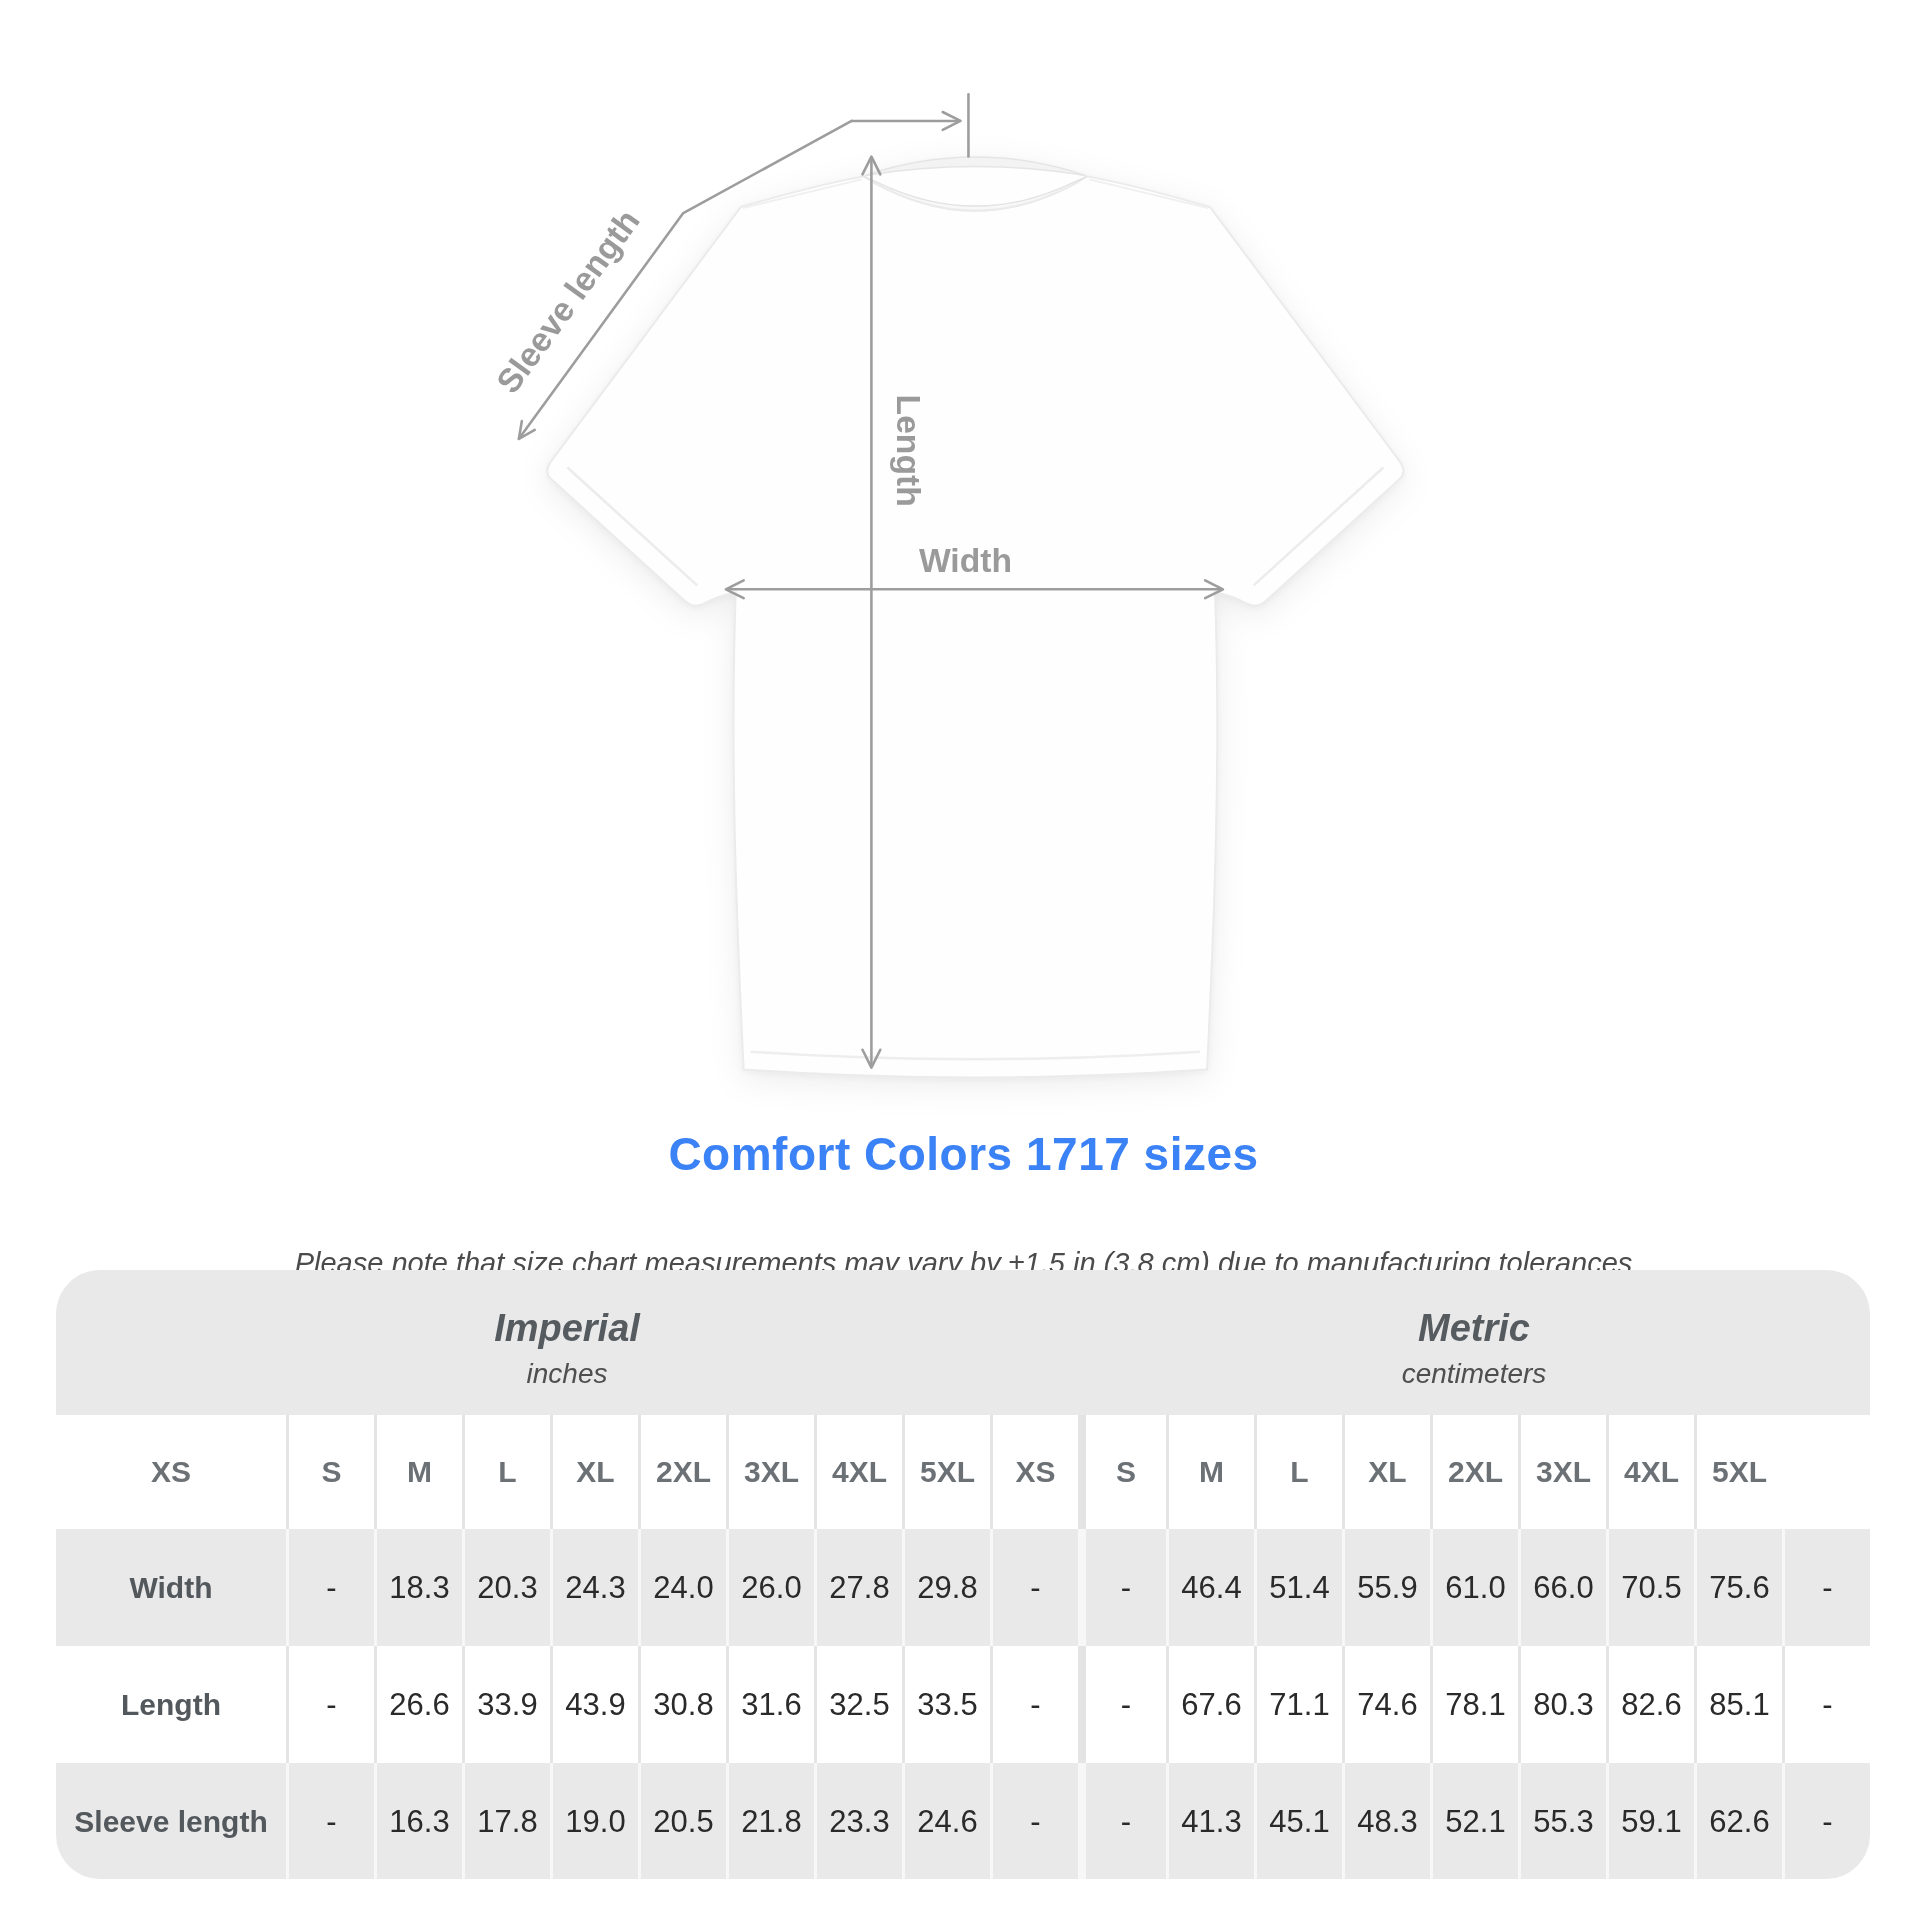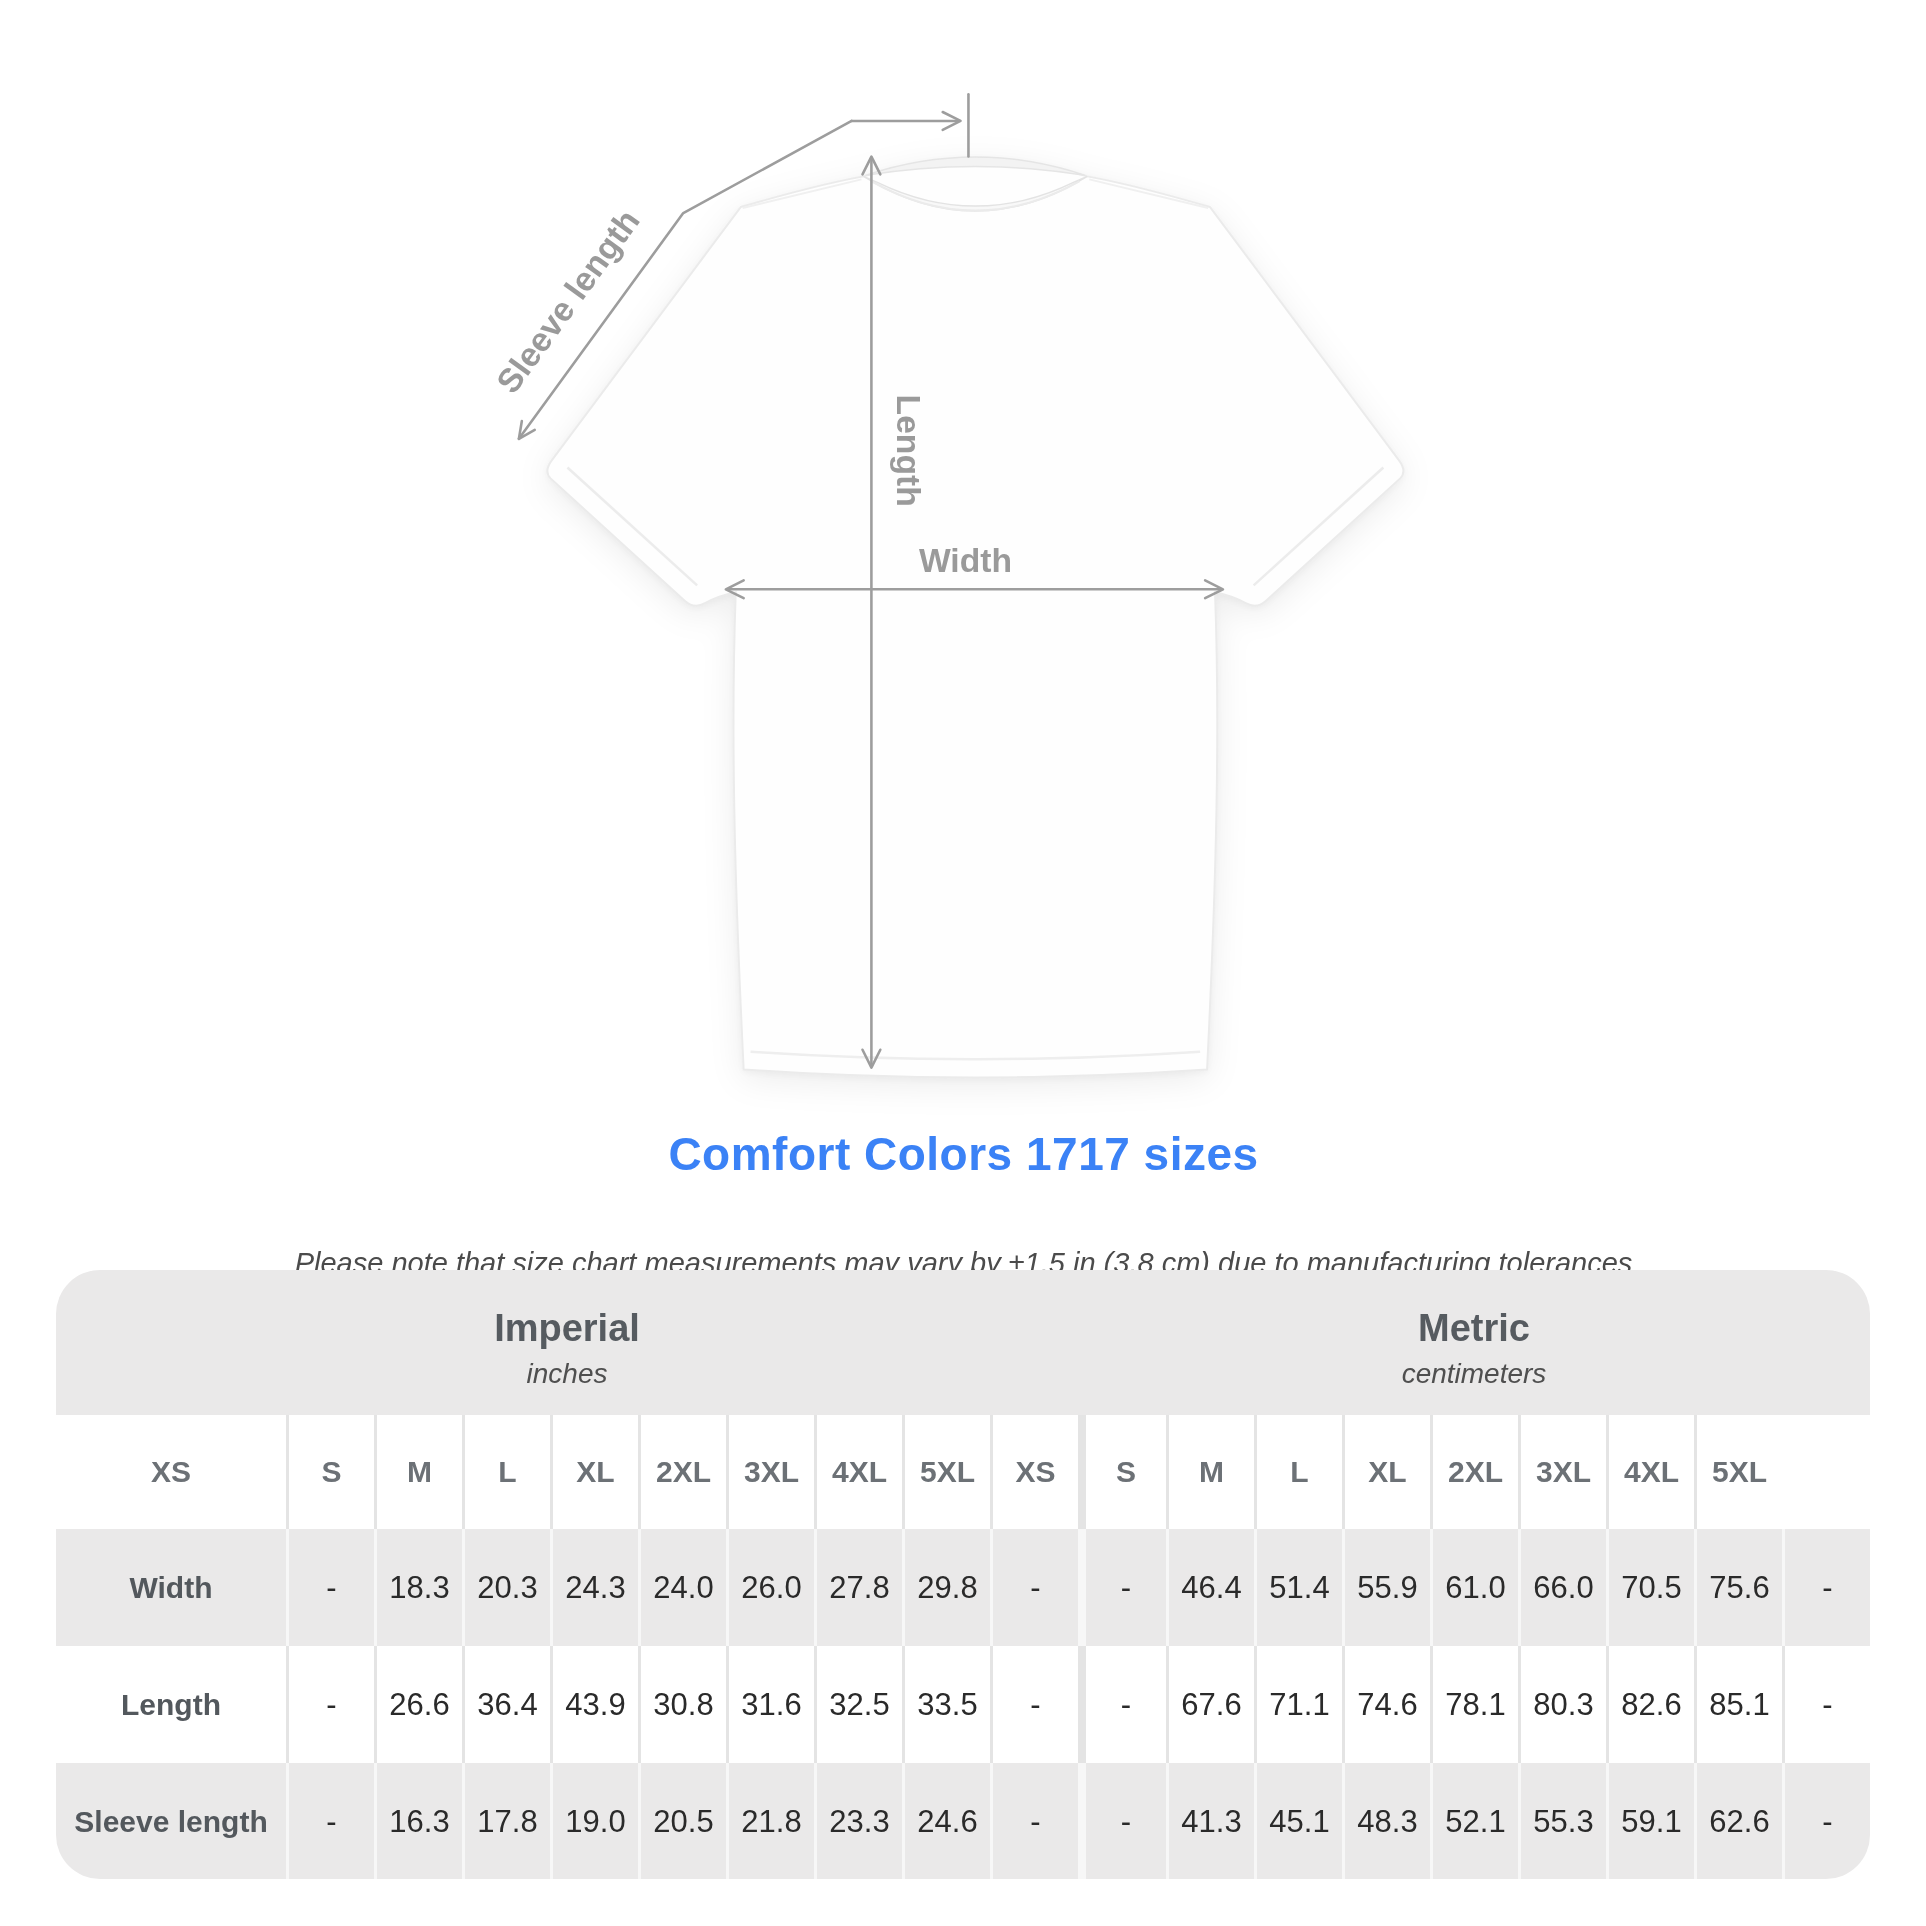--- a/index.html
+++ b/index.html
@@ -18,21 +18,21 @@
     font-size:29px;font-style:italic;color:#4b4b4b;}
 
   
   .size-table{position:absolute;left:56px;top:1270px;width:1814px;height:609px;
     border-radius:44px;overflow:hidden;background:#ffffff;}
   .band{position:relative;height:145px;background:#eae9e9;}
   .band .grp{position:absolute;top:0;height:100%;display:flex;flex-direction:column;
     align-items:center;justify-content:center;gap:8px;}
   .grp-imperial{left:0;width:1022px;}
   .grp-metric{left:1022px;width:792px;}
-  .grp-name{font-size:38px;font-weight:bold;color:#565b60;margin-top:12px;}
+  .grp-name{font-size:38px;font-weight:bold;font-style:italic;color:#565b60;margin-top:12px;}
   .grp-unit{font-size:28px;font-style:italic;color:#4f4f4f;}
 
   .trow{display:grid;grid-template-columns:230px repeat(18,1fr);}
   .trow .c{display:flex;align-items:center;justify-content:center;}
   .row-sizes{height:114px;background:#ffffff;}
   .row-data{height:117px;}
   .r-gray{background:#eae9e9;}
   .r-white{background:#ffffff;}
 
   .row-sizes .c{border-left:3px solid #e4e4e4;}
@@ -157,21 +157,21 @@
     <div class="c val">66.0</div>
     <div class="c val">70.5</div>
     <div class="c val">75.6</div>
     <div class="c val">-</div>
   </div>
 
   <div class="trow row-data r-white">
     <div class="c lab">Length</div>
     <div class="c val">-</div>
     <div class="c val">26.6</div>
-    <div class="c val">36.4</div>
+    <div class="c val">33.9</div>
     <div class="c val">43.9</div>
     <div class="c val">30.8</div>
     <div class="c val">31.6</div>
     <div class="c val">32.5</div>
     <div class="c val">33.5</div>
     <div class="c val">-</div>
     <div class="c val">-</div>
     <div class="c val">67.6</div>
     <div class="c val">71.1</div>
     <div class="c val">74.6</div>

